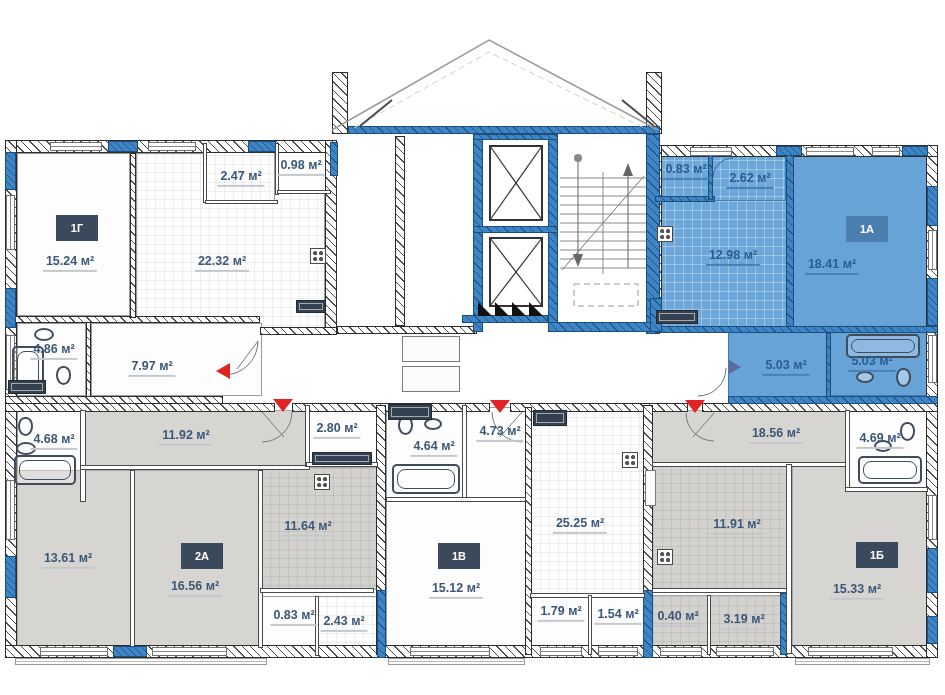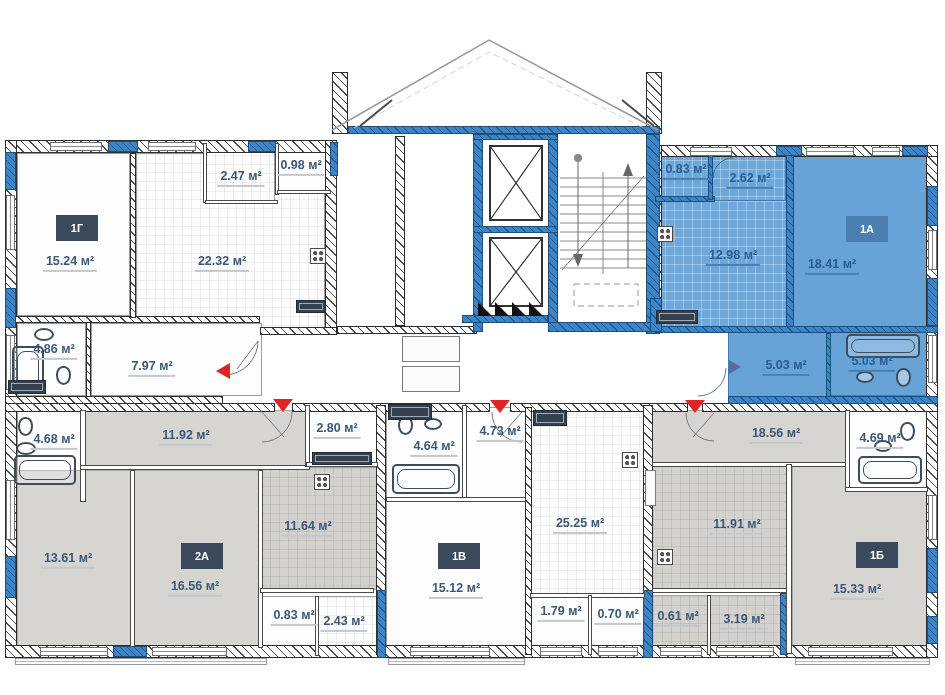--- a/index.html
+++ b/index.html
@@ -311,27 +311,27 @@
       <span class="area-label" style="left: 195px; top: 589px;">16.56 м²</span>
       <span class="area-label" style="left: 308px; top: 529px;">11.64 м²</span>
       <span class="area-label" style="left: 294px; top: 618px;">0.83 м²</span>
       <span class="area-label" style="left: 344px; top: 595px; margin-top: 29px;">2.43 м²</span>
       <div class="badge" style="left: 181px; top: 543px;">2А</div>
       <span class="area-label" style="left: 434px; top: 449px;">4.64 м²</span>
       <span class="area-label" style="left: 500px; top: 434px;">4.73 м²</span>
       <span class="area-label" style="left: 456px; top: 591px;">15.12 м²</span>
       <span class="area-label" style="left: 580px; top: 526px;">25.25 м²</span>
       <span class="area-label" style="left: 561px; top: 614px;">1.79 м²</span>
-      <span class="area-label" style="left: 618px; top: 617px;">0.70 м²</span>
+      <span class="area-label" style="left: 618px; top: 617px;">1.54 м²</span>
       <div class="badge" style="left: 438px; top: 543px;">1В</div>
       <span class="area-label" style="left: 776px; top: 436px;">18.56 м²</span>
       <span class="area-label" style="left: 857px; top: 592px;">15.33 м²</span>
       <span class="area-label" style="left: 737px; top: 527px;">11.91 м²</span>
       <span class="area-label" style="left: 880px; top: 441px;">4.69 м²</span>
-      <span class="area-label" style="left: 678px; top: 619px;">0.61 м²</span>
+      <span class="area-label" style="left: 678px; top: 619px;">0.40 м²</span>
       <span class="area-label" style="left: 744px; top: 622px;">3.19 м²</span>
       <div class="badge" style="left: 845px; top: 542px; margin-left: 11px;">1Б</div>
       <div class="tri" style="left: 216px; top: 363px; border-top: 8px solid transparent; border-bottom: 8px solid transparent; border-right: 14px solid rgb(224, 36, 36);"></div>
       <div class="tri" style="left: 273px; top: 399px; border-left: 10px solid transparent; border-right: 10px solid transparent; border-top: 13px solid rgb(224, 36, 36);"></div>
       <div class="tri" style="left: 490px; top: 400px; border-left: 10px solid transparent; border-right: 10px solid transparent; border-top: 13px solid rgb(224, 36, 36);"></div>
       <div class="tri" style="left: 685px; top: 400px; border-left: 10px solid transparent; border-right: 10px solid transparent; border-top: 13px solid rgb(224, 36, 36);"></div>
       <div class="tri" style="left: 729px; top: 360px; border-top: 7px solid transparent; border-bottom: 7px solid transparent; border-left: 12px solid rgb(92, 107, 158);"></div>
     </div>
 </div>
 

